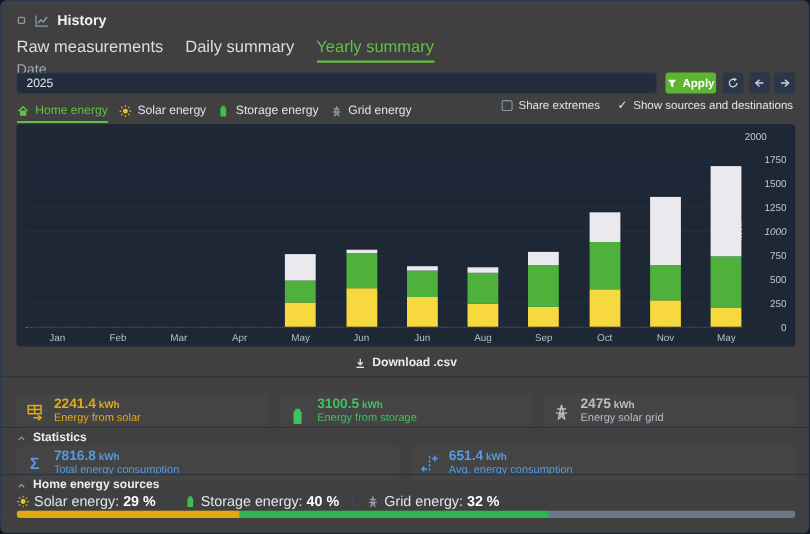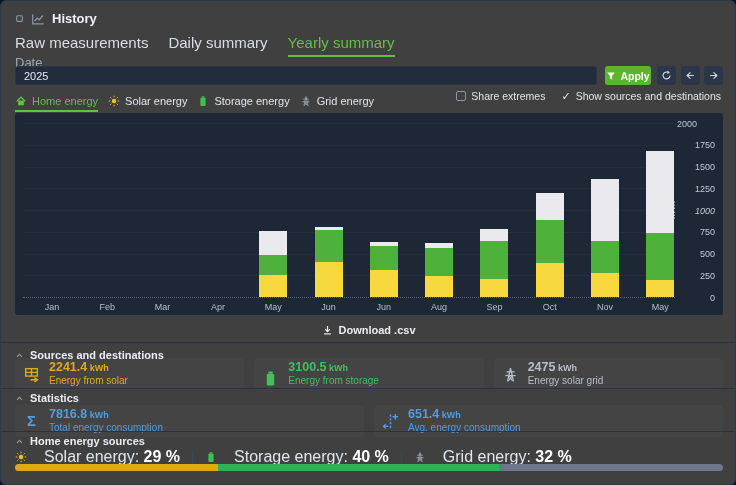--- a/index.html
+++ b/index.html
@@ -43,21 +43,21 @@
   
   .divider{position:absolute;left:0;width:736px;height:1px;background:#273245;}
   .sechdr{position:absolute;left:14px;display:flex;align-items:center;gap:6px;font-size:11px;font-weight:bold;color:#e9edf2;}
   .cards{position:absolute;left:14px;width:708px;display:grid;}
   .card{display:flex;align-items:center;gap:9px;background:rgba(255,255,255,0.025);border-radius:4px;padding:3px 8px;}
   .card .val{font-size:12.5px;font-weight:bold;line-height:13px;}
   .card .unit{font-size:9px;font-weight:bold;}
   .card .lbl{font-size:10px;line-height:12px;}
   
   #legend{position:absolute;top:447px;left:14px;display:flex;align-items:center;gap:12px;}
-  .litem{display:flex;align-items:center;gap:17px;font-size:16px;color:#dfe5ec;}
+  .litem{display:flex;align-items:center;gap:4px;font-size:13px;color:#dfe5ec;}
   .litem b{color:#fff;}
   .lsep{width:1px;height:13px;background:#39475e;}
   #stackbar{position:absolute;top:463px;left:14px;width:708px;height:7px;border-radius:4px;overflow:hidden;display:flex;}
   #stackbar div{height:100%;}
 </style>
 </head>
 <body>
 
 <div id="app">
   <div id="hdr" class="abs">
@@ -238,28 +238,20 @@
             <path d="M8 1.5 V9" stroke="currentColor" stroke-width="1.7"></path>
             <path d="M4.8 6.2 L8 9.6 L11.2 6.2" fill="none" stroke="currentColor" stroke-width="1.7"></path>
             <path d="M3 13 H13" stroke="currentColor" stroke-width="1.7"></path>
           </svg>
         </span>
       <span>Download .csv</span>
     </div>
   </div>
 
   <div class="divider" style="top:341px"></div>
-  <div class="sechdr" style="top:348px">
-    <span class="dimicon">
-        <svg width="9" height="9" viewBox="0 0 16 16">
-          <path d="M3.5 10.5 L8 6 L12.5 10.5" fill="none" stroke="currentColor" stroke-width="2"></path>
-        </svg>
-      </span>
-    <span>Sources and destinations</span>
-  </div>
   <div id="srccards" class="cards" style="top:357px;grid-template-columns:1fr 1fr 1fr;gap:10px;">
       <div class="card" style="color: rgb(223, 170, 30);">
         <span style="display: inline-flex; color: rgb(223, 170, 30);">
           <svg width="17" height="17" viewBox="0 0 16 16">
             <g fill="none" stroke="currentColor" stroke-width="1.3">
               <rect x="2.5" y="2.5" width="11" height="7"></rect>
               <path d="M8 2.5 V9.5"></path>
               <path d="M2.5 6 H13.5"></path>
             </g>
             <path d="M7 13 H12.5" stroke="currentColor" stroke-width="1.4"></path>

